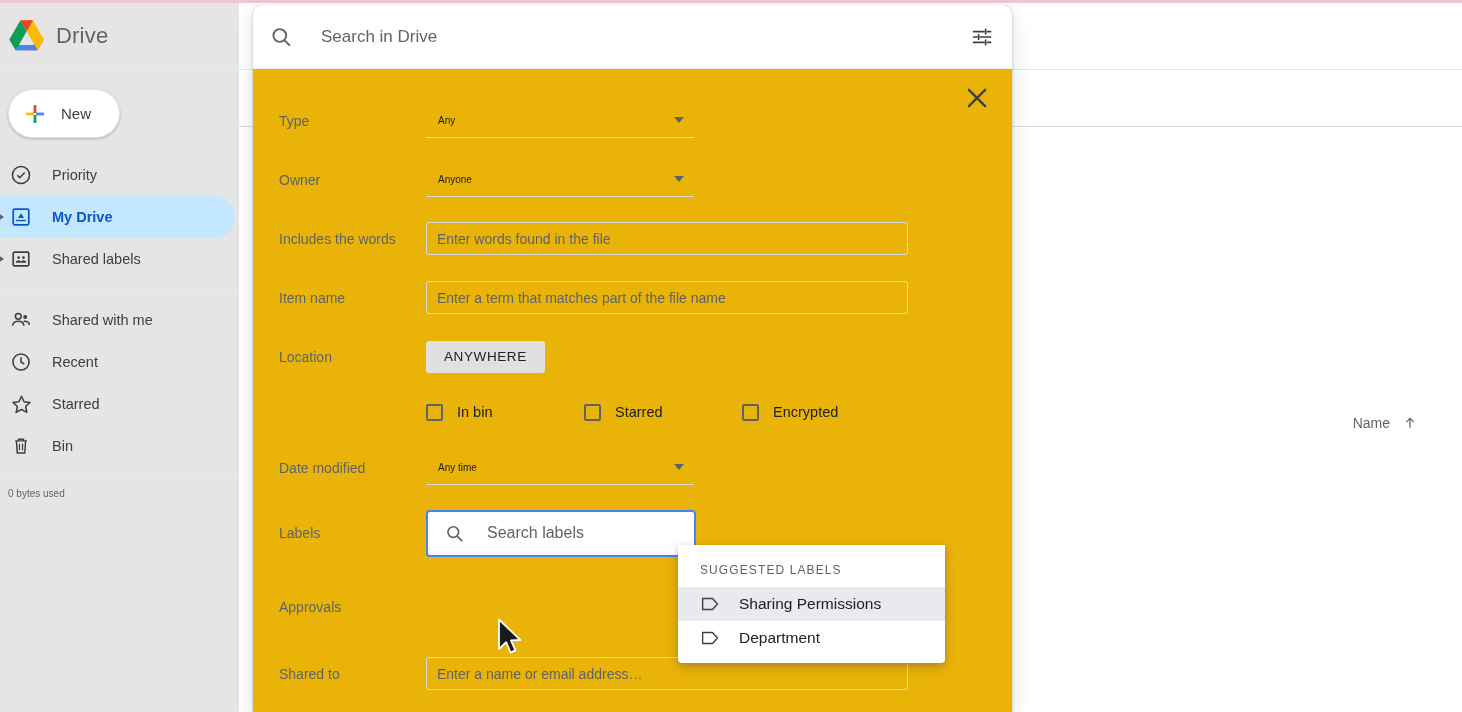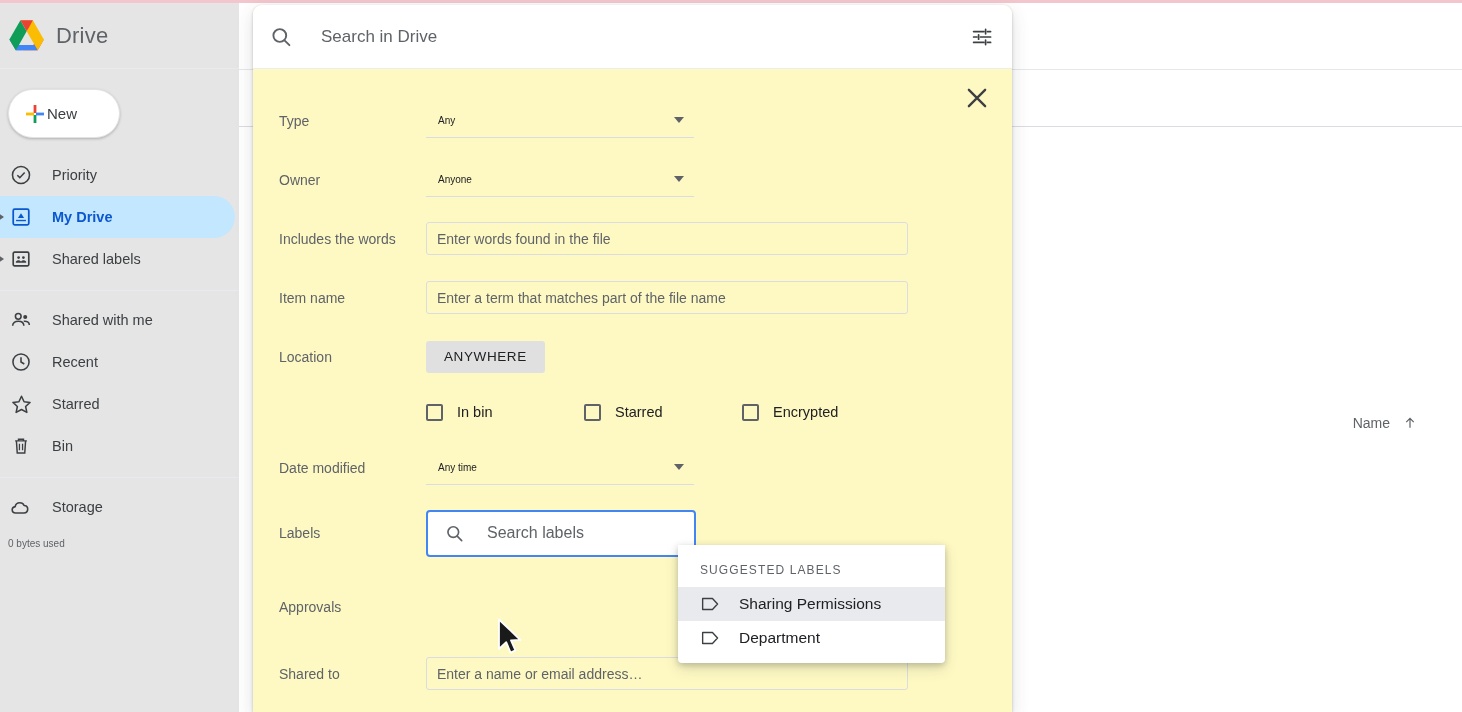--- a/index.html
+++ b/index.html
@@ -29,21 +29,21 @@
   }
   .brand-logo { width: 38px; height: 34px; flex: none; }
   .brand-text { font-size: 22px; color: #5f6368; letter-spacing: .2px; }
   .brand-sep { height: 1px; background: #e8eaed; width: 239px; }
 
   .new-btn {
     margin: 20px 0 0 8px;
     width: 112px; height: 49px; border-radius: 26px;
     background: #fff; border: 1px solid #e3e3e3;
     box-shadow: 0 1px 3px rgba(60,64,67,.22), 0 1px 2px rgba(60,64,67,.10);
-    display: flex; align-items: center; padding-left: 14px;
+    display: flex; align-items: center; gap: 14px; padding-left: 14px;
     cursor: pointer;
   }
   .new-label { font-size: 15px; color: #3c4043; }
 
   .nav { margin-top: 16px; }
   .nav-item {
     position: relative;
     height: 42px; display: flex; align-items: center;
     padding-left: 8px; gap: 18px;
     border-radius: 0 21px 21px 0; margin-right: 4px;
@@ -73,21 +73,21 @@
   .col-header {
     position: absolute; right: 44px; top: 412px;
     display: flex; align-items: center; gap: 12px;
   }
   .col-header .name { font-size: 14px; color: #5f6368; }
   .sort-arrow { width: 16px; height: 16px; }
 
   
   .dialog {
     position: absolute; left: 253px; top: 5px; width: 759px; height: 707px;
-    background: #fef9c3;
+    background: #eab308;
     border-radius: 9px 9px 0 0;
     box-shadow: 0 1px 3px rgba(60,64,67,.30), 0 6px 18px rgba(60,64,67,.16);
     overflow: hidden;
   }
   .searchbar {
     height: 64px; display: flex; align-items: center; padding: 0 18px 0 16px;
     border-bottom: 1px solid #ebedef; background: #fff;
   }
   .search-icon { width: 24px; height: 24px; flex: none; }
   .search-placeholder {
@@ -272,28 +272,20 @@
           <svg width="22" height="22" viewBox="0 0 24 24">
               <path d="M5.6 6.4 h12.8 M9.3 6.4 V4.6 h5.4 v1.8 M7 6.4 l.9 13.2 h8.2 L17 6.4" fill="none" stroke="#3c4043" stroke-width="1.6"></path>
               <path d="M10.3 9.6 v7 M13.7 9.6 v7" stroke="#3c4043" stroke-width="1.4"></path>
             </svg>
         </span>
         <span class="lbl">Bin</span>
       </div>
 
       <div class="nav-sep"></div>
 
-      <div class="nav-item">
-        <span class="ico">
-          <svg width="24" height="24" viewBox="0 0 24 24">
-              <path d="M6.6 18 q-3.4 0-3.4-3.2 q0-2.8 3-3.2 q.6-3.9 4.6-3.9 q3.2 0 4.3 2.8 q3.6 .2 3.6 3.6 q0 3.9-3.8 3.9 Z" fill="none" stroke="#3c4043" stroke-width="1.6" stroke-linejoin="round"></path>
-            </svg>
-        </span>
-        <span class="lbl">Storage</span>
-      </div>
 
       <div class="storage-used">0 bytes used</div>
     </div>
   </div>
 
   <div class="main">
     <div class="main-strip"></div>
     <div class="col-header">
       <span class="name">Name</span>
       <svg class="sort-arrow" viewBox="0 0 24 24">

